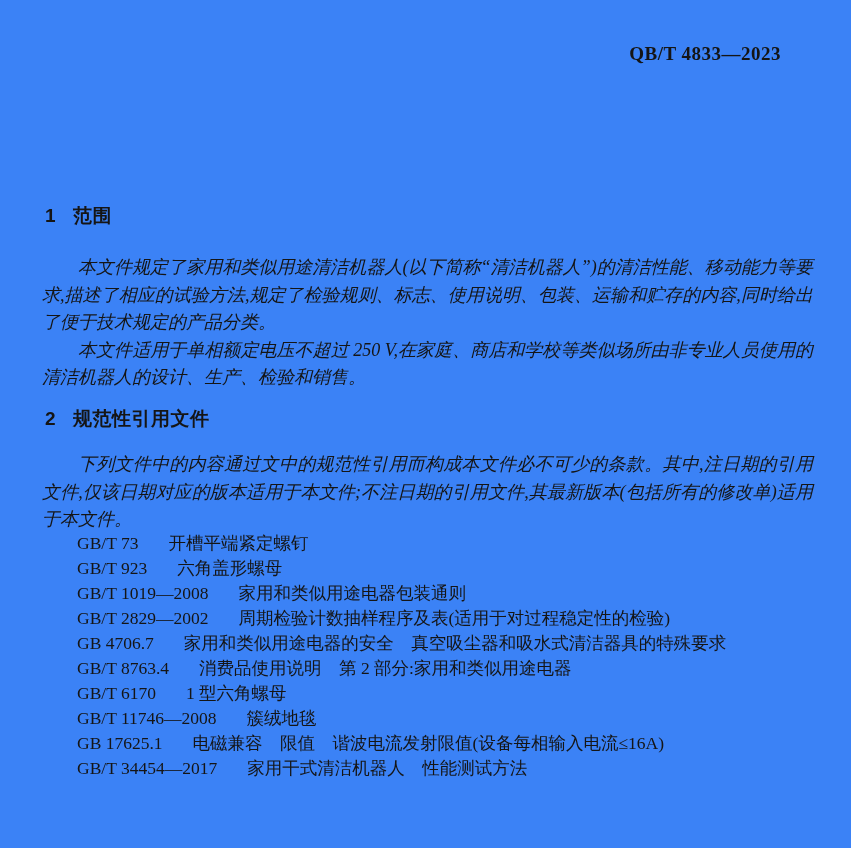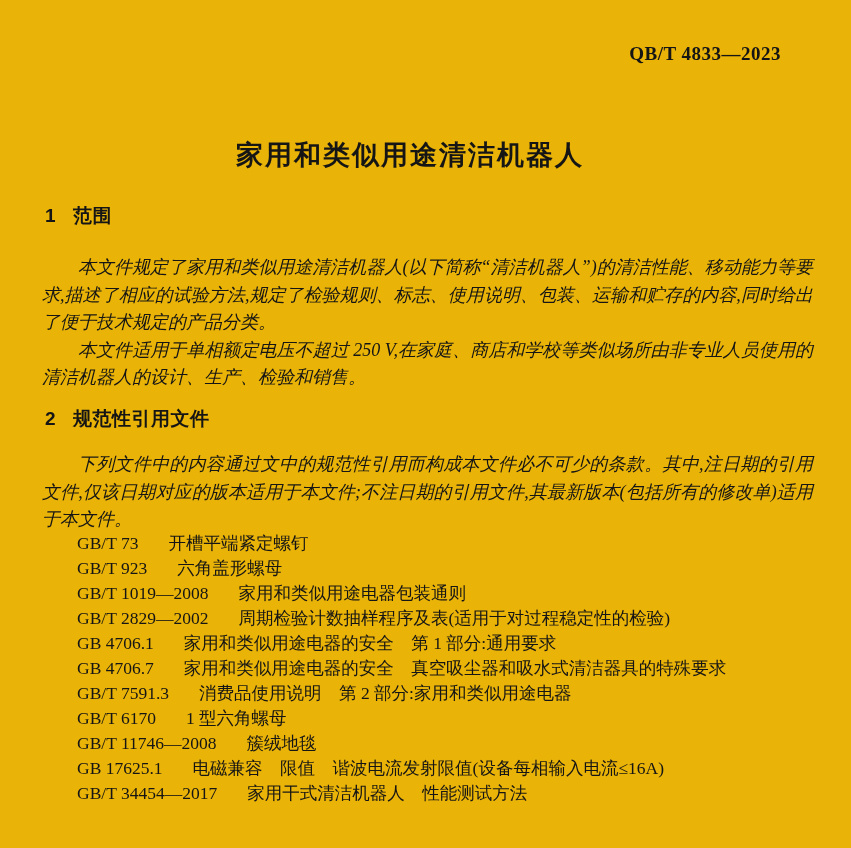--- a/index.html
+++ b/index.html
@@ -1,20 +1,20 @@
 <!DOCTYPE html>
 <html lang="zh"><head>
 <meta charset="utf-8">
 <style>
   html, body { margin: 0; padding: 0; }
   .page {
     position: relative;
     width: 851px;
     height: 848px;
-    background: #eab308;
+    background: #3b82f6;
     color: #151515;
     overflow: hidden;
     font-family: "Liberation Serif", serif;
   }
   .doc-number {
     position: absolute;
     top: 43px;
     right: 70px;
     font-weight: bold;
     font-size: 19px;
@@ -74,21 +74,20 @@
   }
   .ref-title { margin-left: 30px; }
 </style>
 </head>
 <body>
 
 <div class="page">
 
   <div class="doc-number">QB/T 4833—2023</div>
 
-  <h1 class="doc-title">家用和类似用途清洁机器人</h1>
 
   <h2 class="section-heading" id="sec1-heading">
     <span class="sec-num">1</span><span>范围</span>
   </h2>
 
   <div class="body-block" id="sec1-body">
     <p>本文件规定了家用和类似用途清洁机器人(以下简称“清洁机器人”)的清洁性能、移动能力等要求,描述了相应的试验方法,规定了检验规则、标志、使用说明、包装、运输和贮存的内容,同时给出了便于技术规定的产品分类。</p>
     <p>本文件适用于单相额定电压不超过 250 V,在家庭、商店和学校等类似场所由非专业人员使用的清洁机器人的设计、生产、检验和销售。</p>
   </div>
 
@@ -112,30 +111,27 @@
     <div class="ref-item">
       <span class="ref-code">GB/T 1019—2008</span><span class="ref-title">家用和类似用途电器包装通则</span>
     </div>
 
     <div class="ref-item">
       <span class="ref-code">GB/T 2829—2002</span><span class="ref-title">周期检验计数抽样程序及表(适用于对过程稳定性的检验)</span>
     </div>
 
 
 
-    <div class="ref-item">
-      <span class="ref-code">GB 4706.1</span><span class="ref-title">家用和类似用途电器的安全　第 1 部分:通用要求</span>
-    </div>
 
     <div class="ref-item">
       <span class="ref-code">GB 4706.7</span><span class="ref-title">家用和类似用途电器的安全　真空吸尘器和吸水式清洁器具的特殊要求</span>
     </div>
 
     <div class="ref-item">
-      <span class="ref-code">GB/T 7591.3</span><span class="ref-title">消费品使用说明　第 2 部分:家用和类似用途电器</span>
+      <span class="ref-code">GB/T 8763.4</span><span class="ref-title">消费品使用说明　第 2 部分:家用和类似用途电器</span>
     </div>
 
     <div class="ref-item">
       <span class="ref-code">GB/T 6170</span><span class="ref-title">1 型六角螺母</span>
     </div>
 
     <div class="ref-item">
       <span class="ref-code">GB/T 11746—2008</span><span class="ref-title">簇绒地毯</span>
     </div>
 

